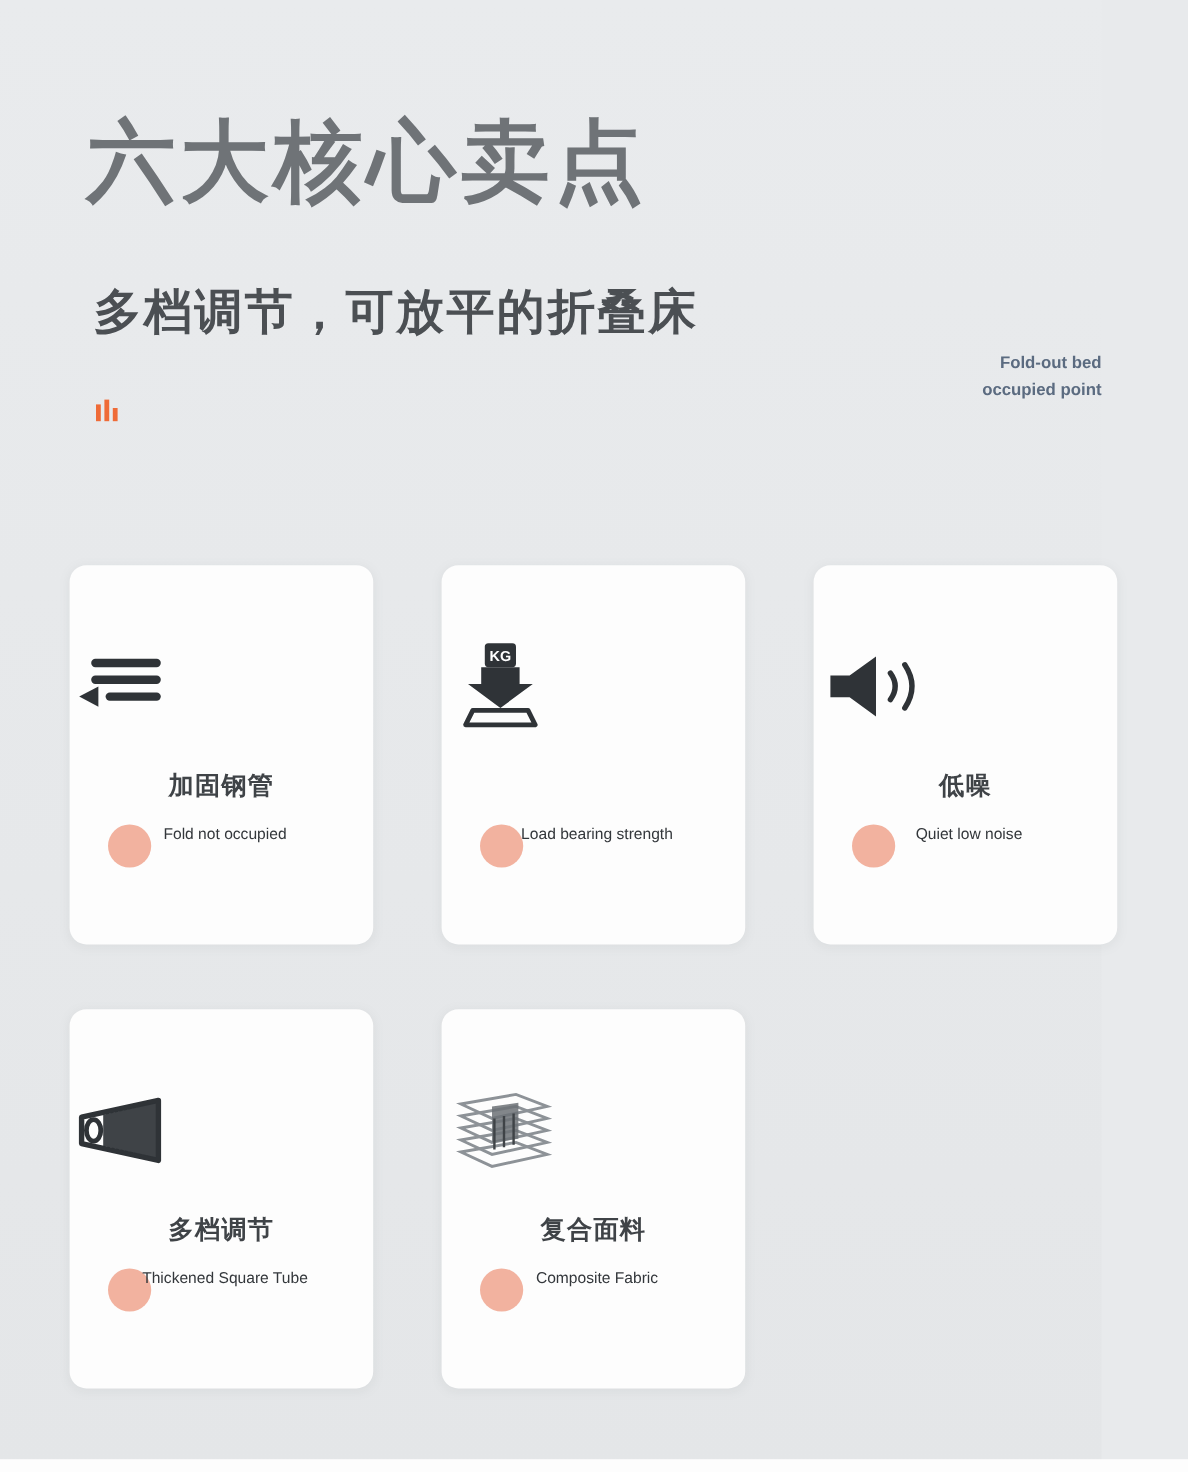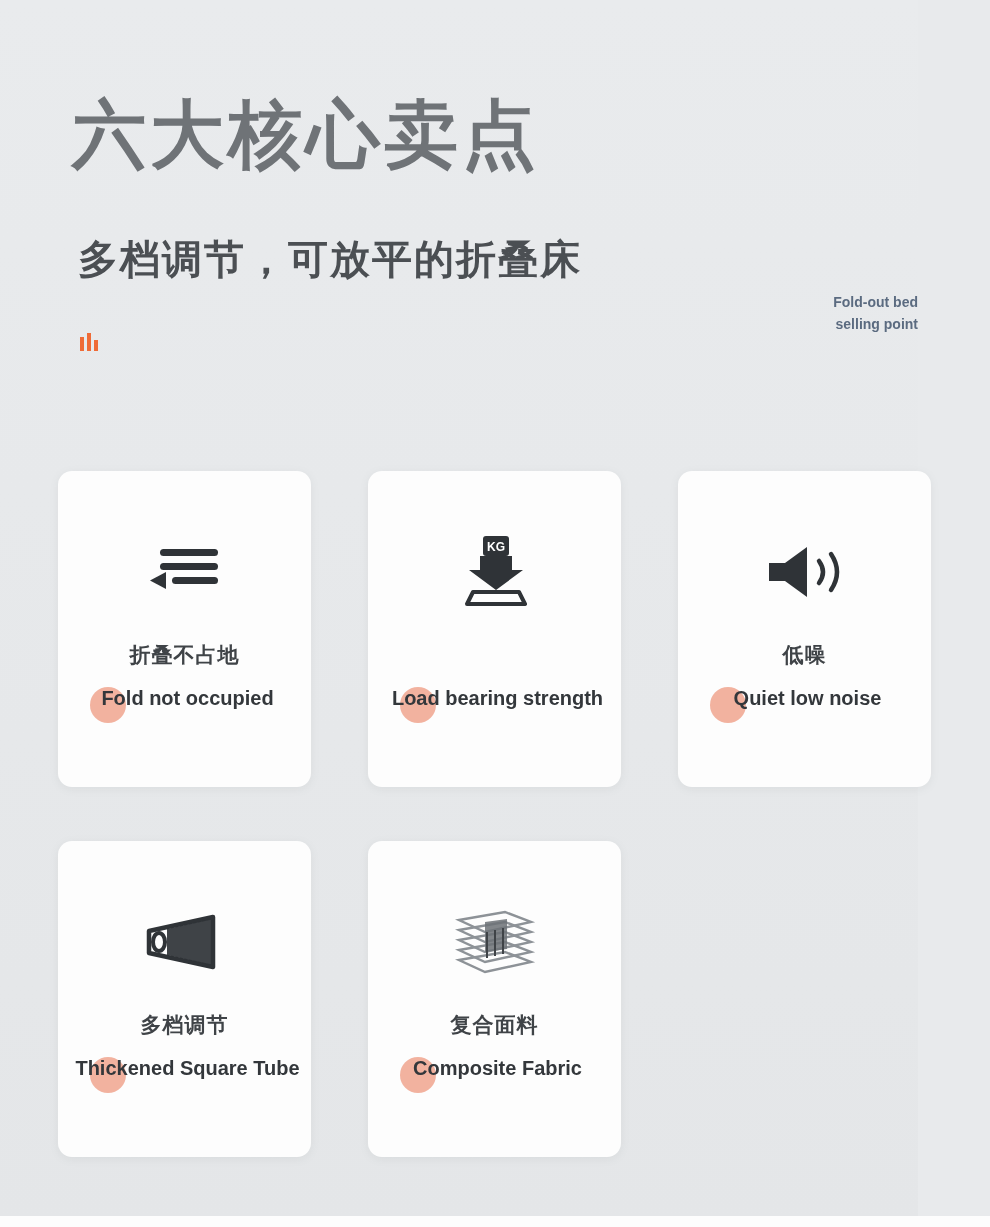--- a/index.html
+++ b/index.html
@@ -101,21 +101,21 @@
     box-shadow: 0 2px 9px rgba(120, 125, 130, 0.10);
   }
   .card-icon {
     position: absolute;
     left: 0;
     top: 46px;
     width: 253px;
     height: 110px;
     display: flex;
     align-items: center;
-    justify-content: center;
+    justify-content: flex-start;
   }
   .card-title {
     position: absolute;
     left: 0;
     top: 170px;
     width: 253px;
     text-align: center;
     font-size: 21px;
     font-weight: bold;
     color: #3f4347;
@@ -136,25 +136,24 @@
     top: 0;
     width: 36px;
     height: 36px;
     border-radius: 50%;
     background: #f0a48e;
     opacity: 0.85;
   }
   .card-sub {
     position: relative;
     z-index: 2;
-    font-size: 20px;
+    font-size: 13px;
     color: #33373b;
     white-space: nowrap;
     padding-left: 6px;
-    font-weight: bold;
   }
 
   
   .bottom-strip {
     position: absolute;
     left: 0;
     bottom: 0;
     width: 990px;
     height: 11px;
     background: #fdfdfd;
@@ -165,41 +164,41 @@
 </head>
 <body>
 
 <div class="page">
 
   <div class="header">
     <div class="main-title">六大核心卖点</div>
     <div class="sub-title">多档调节，可放平的折叠床</div>
     <div class="en-label">
       <span>Fold-out bed</span>
-      <span>selling point</span>
+      <span>occupied point</span>
     </div>
     <div class="accent-mark">
       <i></i>
         <i></i>
         <i></i>
     </div>
   </div>
 
   <div class="grid">
 
     <div class="card">
       <div class="card-icon">
         <svg width="86" height="62" viewBox="0 0 86 62">
           <rect x="18" y="8" width="58" height="7" rx="3.5" fill="#2f3337"></rect>
           <rect x="18" y="22" width="58" height="7" rx="3.5" fill="#2f3337"></rect>
           <rect x="30" y="36" width="46" height="7" rx="3.5" fill="#2f3337"></rect>
           <path d="M8 39.5 L24 31 L24 48 Z" fill="#2f3337"></path>
         </svg>
       </div>
-      <div class="card-title">折叠不占地</div>
+      <div class="card-title">加固钢管</div>
       <div class="card-sub-wrap">
         <span class="dot"></span>
         <span class="card-sub">Fold not occupied</span>
       </div>
     </div>
 
     <div class="card">
       <div class="card-icon">
         <svg width="96" height="76" viewBox="0 0 96 76">
           <rect x="36" y="2" width="26" height="20" rx="3" fill="#2f3337"></rect>

